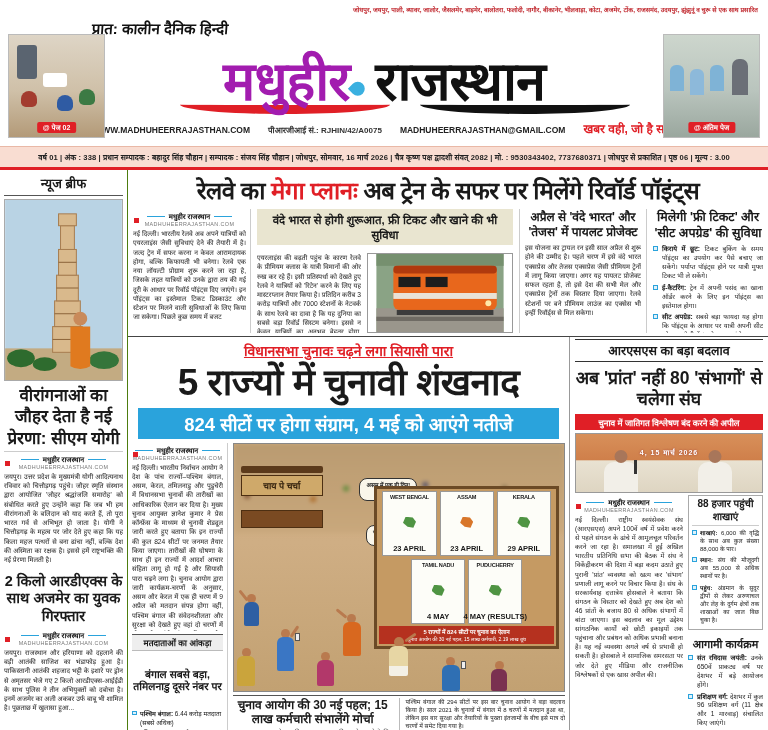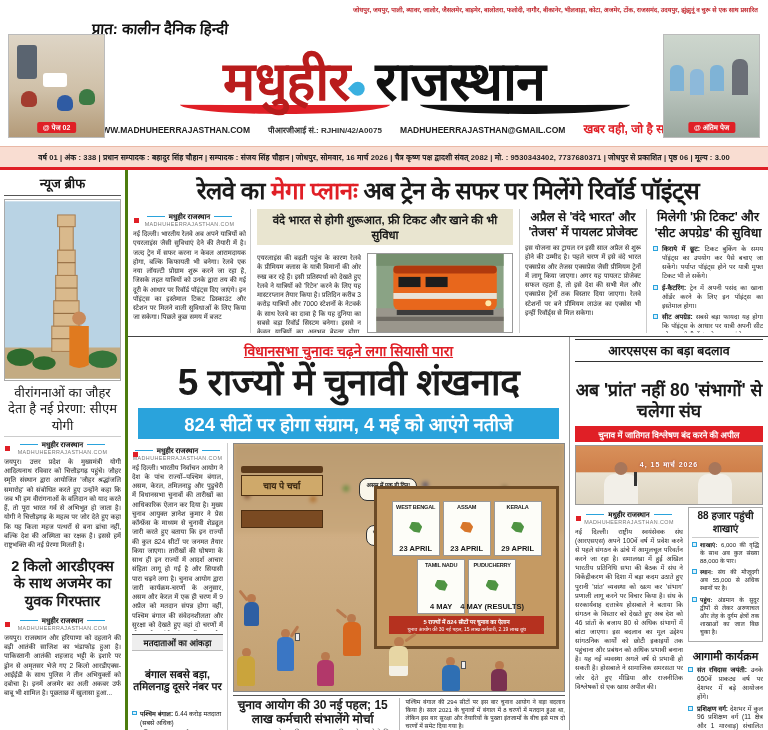--- a/index.html
+++ b/index.html
@@ -12,45 +12,45 @@
   .edition{position:absolute;left:92px;top:18px;font-size:15px;font-weight:bold;color:#111;transform:skewX(-4deg)}
 
   
   .masthead{position:relative;height:106px}
   .mphoto{position:absolute;top:-6px;width:97px;height:104px;border:1px solid #bbb;overflow:hidden}
   .mphoto.l{left:8px;background:linear-gradient(180deg,#ded5c6 0%,#cfc0a8 55%,#b39a78 100%)}
   .mphoto.r{right:8px;background:linear-gradient(180deg,#cdd6cd 0%,#b9c4bd 55%,#9aa79e 100%)}
   .mp-shape{position:absolute;border-radius:3px}
   .pagetag{position:absolute;bottom:4px;left:50%;transform:translateX(-50%);background:#e01f26;color:#fff;font-size:7px;font-weight:bold;padding:1px 6px;border-radius:2px;white-space:nowrap}
   .title-row{position:relative;text-align:center;padding-top:2px;white-space:nowrap}
-  .t-red{font-size:54px;font-weight:bold;color:#b91c1c;letter-spacing:-1px}
+  .t-red{font-size:54px;font-weight:bold;color:#a21caf;letter-spacing:-1px}
   .t-black{font-size:54px;font-weight:bold;color:#111;letter-spacing:-1px}
   .droplet{display:inline-block;width:14px;height:14px;background:#3ab0e0;border-radius:0 50% 50% 50%;transform:rotate(-45deg) translateY(-6px);margin:0 6px}
   .swoosh{position:absolute;height:12px;border-radius:0 0 100% 100%/0 0 160% 160%}
   .swoosh.red{left:180px;width:210px;top:62px;border-bottom:9px solid #e01f26}
   .swoosh.black{left:420px;width:210px;top:62px;border-bottom:9px solid #111}
   .contact-row{display:flex;justify-content:center;align-items:baseline;gap:18px;margin-top:4px}
   .c-web{font-size:8.5px;font-weight:bold;color:#222}
   .c-reg{font-size:8px;font-weight:bold;color:#333}
   .c-mail{font-size:8.5px;font-weight:bold;color:#222}
   .c-slogan{font-size:12px;font-weight:bold;color:#e01f26}
 
   
   .infobar{height:21px;background:#f9ddd2;border-top:1px solid #e9b8a6;display:flex;align-items:center;justify-content:center;font-size:7.6px;font-weight:bold;color:#222;letter-spacing:.1px}
   .redrule{height:3px;background:#e01f26}
 
   
   .content{display:flex;height:560px}
-  .sidebar{width:128px;border-right:3px solid #4d7c0f;padding:2px 4px;overflow:hidden}
+  .sidebar{width:128px;border-right:1px solid #4d7c0f;padding:2px 4px;overflow:hidden}
   .main{flex:1;display:flex;flex-direction:column;overflow:hidden}
 
   
   .nb-head{text-align:center;font-size:13px;font-weight:bold;border-bottom:1.5px solid #555;padding:2px 0 3px;margin-bottom:3px}
   .tower{width:100%;height:182px;border:1px solid #aaa;display:block}
-  .sb-caption{font-size:13px;font-weight:normal;text-align:center;line-height:1.25;padding:4px 0 2px;border-bottom:1px solid #ccc}
+  .sb-caption{font-size:17px;font-weight:bold;text-align:center;line-height:1.25;padding:4px 0 2px;border-bottom:1px solid #ccc}
   .byline{position:relative;text-align:center;padding:3px 0 2px}
   .red-sq{position:absolute;left:1px;top:9px;width:5px;height:5px;background:#e01f26}
   .b-brand{display:flex;align-items:center;justify-content:center;gap:4px;font-size:7px;font-weight:bold;color:#111}
   .b-brand::before,.b-brand::after{content:"";flex:0 0 18px;border-top:1px solid #2aa3dc}
   .b-site{font-size:5.4px;color:#777;letter-spacing:.4px}
   .body-txt{font-size:6.7px;line-height:1.38;text-align:justify;color:#222;overflow:hidden}
   .sb-story1{height:96px}
   .sb-head2{font-size:14.5px;font-weight:bold;text-align:center;line-height:1.2;padding:5px 0 3px}
   .sb-story2{height:86px}
 
@@ -101,21 +101,21 @@
     radial-gradient(circle 5px at 82% 50%,#776644 60%,transparent 61%),
     radial-gradient(circle 5px at 92% 60%,#336655 60%,transparent 61%),
     linear-gradient(180deg,#b99a70,#c9a87c)}
   .stall{position:absolute;left:2%;top:9%;width:25%}
   .stall-roof{height:7px;background:#5b3a1b;border-radius:2px}
   .stall-sign{margin-top:2px;background:#cfa96a;border:1.5px solid #4d2f12;color:#32200c;font-size:9px;font-weight:bold;text-align:center;padding:3px 2px}
   .stall-counter{margin-top:14px;height:18px;background:#7a4a22;border:1px solid #4d2f12}
   .bubble{position:absolute;background:#faf6ea;border:1.2px solid #333;border-radius:8px;font-size:5.8px;font-weight:bold;text-align:center;line-height:1.25;padding:3px 4px;width:58px;color:#222}
   .b1{left:38%;top:14%}
   .b2{left:40%;top:33%;width:50px;font-size:5.2px}
-  .board{position:absolute;right:1.5%;top:17%;width:56%;height:66%;background:#c59a63;border:3px solid #6b4a26;padding:12px;display:flex;flex-direction:column}
+  .board{position:absolute;right:1.5%;top:17%;width:56%;height:66%;background:#c59a63;border:3px solid #6b4a26;padding:2px;display:flex;flex-direction:column}
   .cards{display:flex;flex-wrap:wrap;gap:3px;justify-content:center;flex:1}
   .card{background:#fdfdf8;border:1px solid #999;width:31%;padding:2px 1px;text-align:center;display:flex;flex-direction:column;align-items:center;justify-content:space-between}
   .card .st{font-size:5.6px;font-weight:bold;letter-spacing:-.2px;white-space:nowrap}
   .card .map{width:13px;height:11px;background:#4f9443;clip-path:polygon(20% 0,75% 8%,100% 45%,80% 100%,35% 90%,0 55%)}
   .card.assam .map{background:#d8762a}
   .card .dt{font-size:7.5px;font-weight:bold;line-height:1.05;white-space:nowrap}
   .board-strip{background:#b5311f;color:#fff;text-align:center;padding:2px 1px;margin-top:2px}
   .board-strip .s1{font-size:5.8px;font-weight:bold}
   .board-strip .s2{font-size:5px}
   .person{position:absolute}
@@ -133,21 +133,21 @@
   .phone{position:absolute;width:5px;height:8px;background:#eee;border:1px solid #555;right:-6px;top:4px}
 
   .subrow{flex:1;display:flex;border-top:1.5px solid #555;margin-top:3px;padding-top:2px;gap:6px;overflow:hidden}
   .subart{flex:1;overflow:hidden}
   .subart+.subart{border-left:1px solid #bbb;padding-left:6px}
   .sub-t{font-size:12px;font-weight:bold;text-align:center;line-height:1.2;padding-bottom:2px}
   .sub-b{font-size:6px;line-height:1.35;text-align:justify;color:#222}
 
   
   .rsscol{flex:1;padding:2px 5px;overflow:hidden}
-  .rss-kicker{font-size:12.5px;font-weight:bold;text-align:center;border-top:1.5px solid #333;border-bottom:1.5px solid #333;padding:2px 0;margin-bottom:16px}
+  .rss-kicker{font-size:12.5px;font-weight:bold;text-align:center;border-top:1.5px solid #333;border-bottom:1.5px solid #333;padding:2px 0;margin-bottom:4px}
   .rss-h1{font-size:17.5px;font-weight:bold;text-align:center;line-height:1.2;padding:2px 0 4px}
   .rss-banner{background:#e01f26;color:#fff;font-size:8.4px;font-weight:bold;text-align:center;padding:2.5px 2px;margin-bottom:3px;white-space:nowrap}
   .rss-photo{position:relative;height:60px;border:1px solid #999;background:linear-gradient(180deg,#d8905a 0%,#cf7f4a 45%,#e9e2d2 46%,#ded5c2 100%);overflow:hidden;margin-bottom:2px}
   .rss-photo .ban-txt{position:absolute;top:14px;left:0;right:0;text-align:center;font-size:7px;font-weight:bold;color:#fff;letter-spacing:1px;text-shadow:0 0 2px #933}
   .sil{position:absolute;bottom:0;width:34px;height:30px;background:#f2efe8;border-radius:10px 10px 0 0}
   .sil::before{content:"";position:absolute;top:-12px;left:50%;transform:translateX(-50%);width:13px;height:13px;border-radius:50%;background:#a8765a}
   .sil.s1{left:28px}.sil.s2{right:30px}
   .mic{position:absolute;left:58px;bottom:18px;width:2.5px;height:14px;background:#333}
   .rss-grid{display:flex;gap:5px;overflow:hidden;height:342px}
   .rss-left{width:108px;overflow:hidden}

